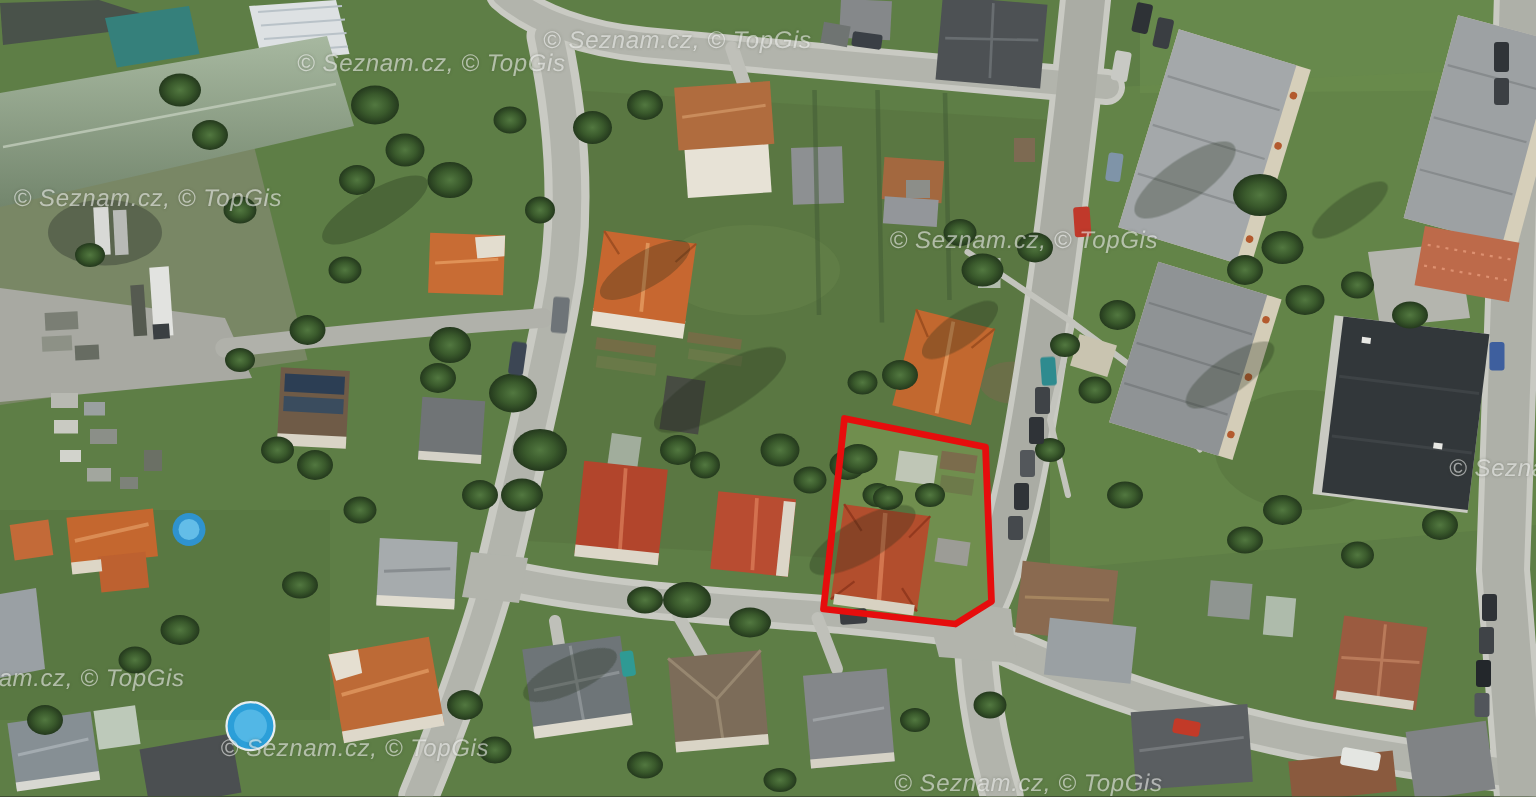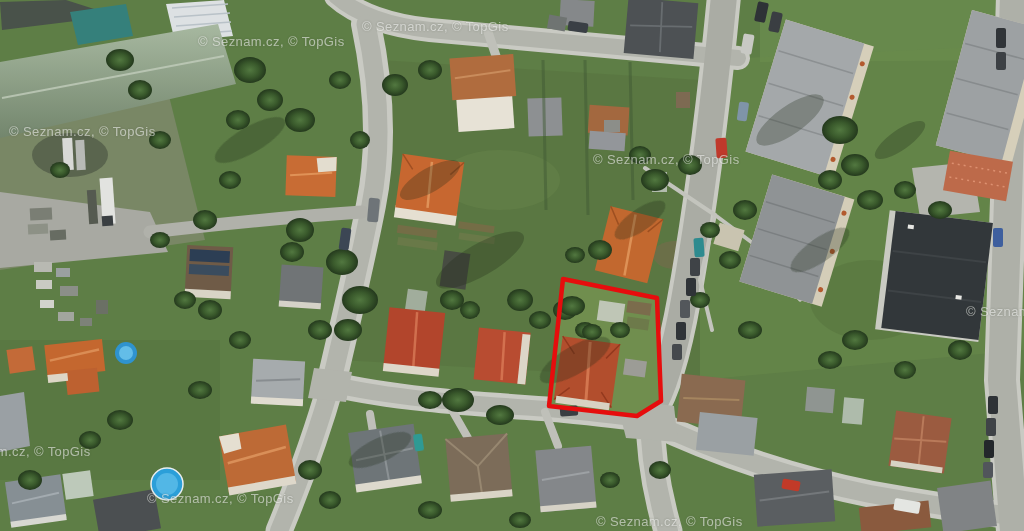--- a/index.html
+++ b/index.html
@@ -4,27 +4,28 @@
 <style>
   html,body{margin:0;padding:0;background:#222;}
   .stage{
     position:relative;width:1024px;height:531px;overflow:hidden;
     font-family:"Liberation Sans", sans-serif;
     background:#5e7e46;
   }
   .stage svg{position:absolute;left:0;top:0;display:block;}
   .wm{
     position:absolute;
-    font-size:13px;
+    font-size:16px;
     letter-spacing:.4px;
     color:rgba(255,255,255,0.55);
     white-space:nowrap;
     text-shadow:0 0 2px rgba(60,70,50,0.35);
     pointer-events:none;
     z-index:5;
+    font-style:italic;
   }
 </style>
 </head>
 <body>
 
 <div class="stage">
 <svg width="1024" height="531" viewBox="0 0 1024 531">
   <defs>
     <radialGradient id="tg">
       <stop offset="0%" stop-color="#527840"></stop>

